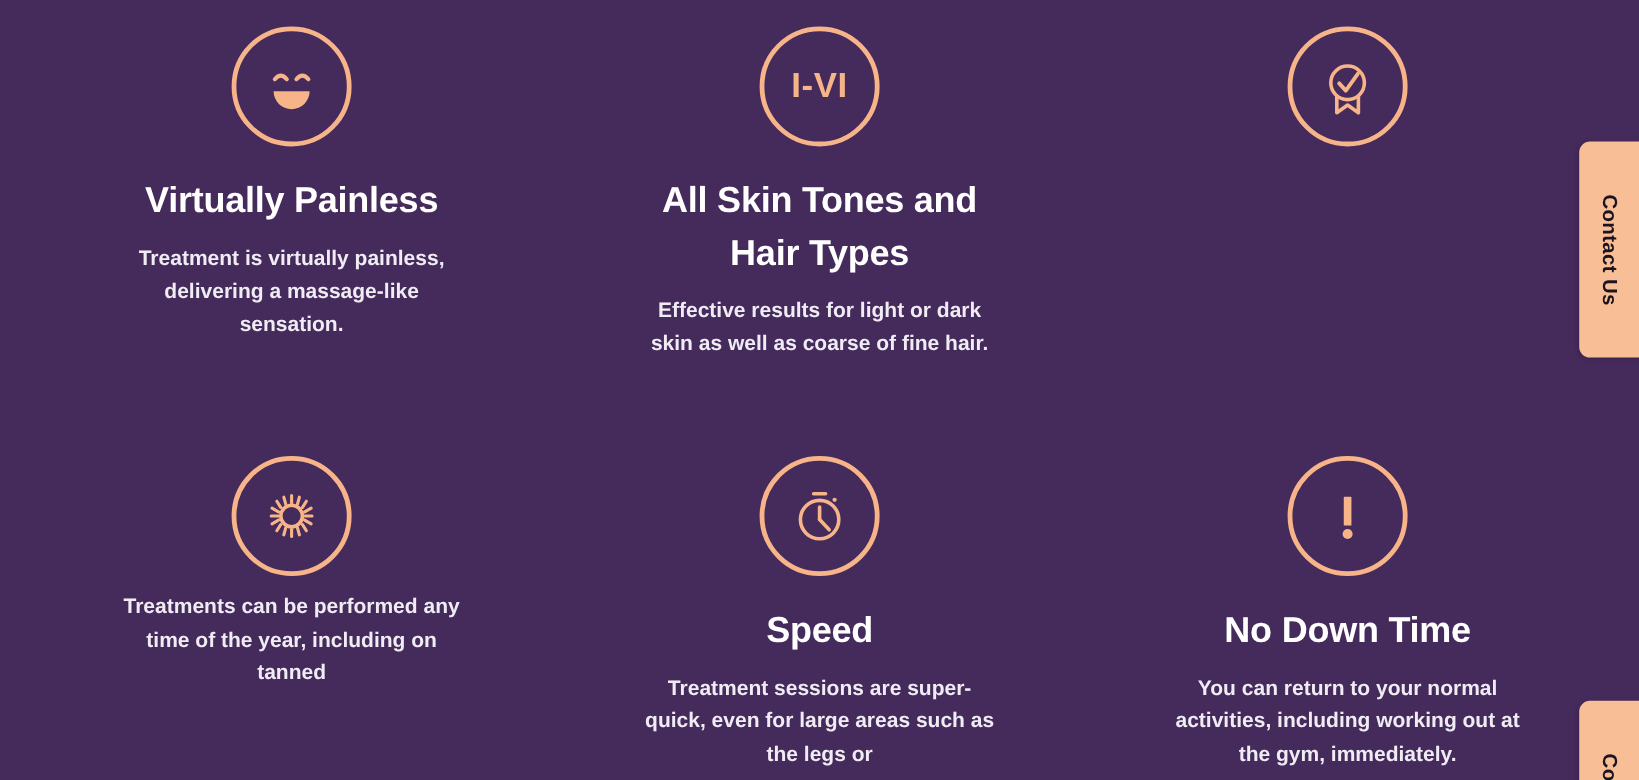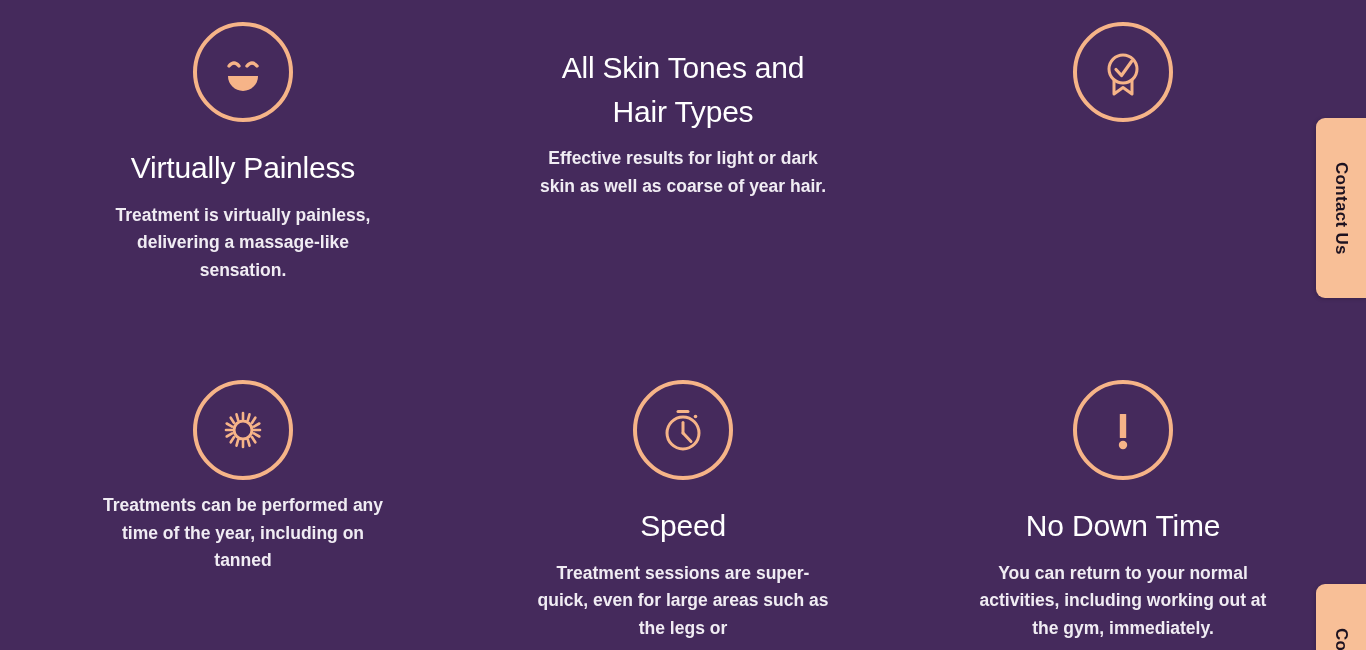--- a/index.html
+++ b/index.html
@@ -58,21 +58,21 @@
     color: #f6b488;
     font-size: 29px;
     font-weight: 700;
     letter-spacing: 0.5px;
     line-height: 1;
   }
 
   .feature-title {
     color: #ffffff;
     font-size: 30px;
-    font-weight: 400;
+    font-weight: 700;
     line-height: 1.45;
     letter-spacing: -0.2px;
     margin-top: 24px;
     max-width: 290px;
   }
 
   .feature-desc {
     color: #f0ecf3;
     font-size: 17.5px;
     font-weight: 700;
@@ -119,22 +119,25 @@
           <path d="M16 24 Q21 18 26 24" fill="none" stroke="#f6b488" stroke-width="3.4" stroke-linecap="round"></path>
           <path d="M34 24 Q39 18 44 24" fill="none" stroke="#f6b488" stroke-width="3.4" stroke-linecap="round"></path>
           <path d="M15 34 L45 34 A15 15 0 0 1 15 34 Z" fill="#f6b488"></path>
         </svg>
       </div>
       <div class="feature-title">Virtually Painless</div>
       <div class="feature-desc">Treatment is virtually painless, delivering a massage-like sensation.</div>
     </div>
 
     <div class="feature-card">
+      <div class="icon-circle">
+        <span class="icon-roman">I-VI</span>
+      </div>
       <div class="feature-title">All Skin Tones and Hair Types</div>
-      <div class="feature-desc">Effective results for light or dark skin as well as coarse of year hair.</div>
+      <div class="feature-desc">Effective results for light or dark skin as well as coarse of fine hair.</div>
     </div>
 
     <div class="feature-card">
       <div class="icon-circle">
         <svg width="60" height="60" viewBox="0 0 60 60" aria-hidden="true">
           <path d="M21 38 L21 52 L30 45.5 L39 52 L39 38 Z" fill="none" stroke="#f6b488" stroke-width="3" stroke-linejoin="round"></path>
           <circle cx="30" cy="27" r="14" fill="#452a5c" stroke="#f6b488" stroke-width="3"></circle>
           <path d="M23 27.5 L28.5 33.5 L38.5 19.5" fill="none" stroke="#f6b488" stroke-width="3.2" stroke-linecap="round" stroke-linejoin="round"></path>
         </svg>
       </div>

